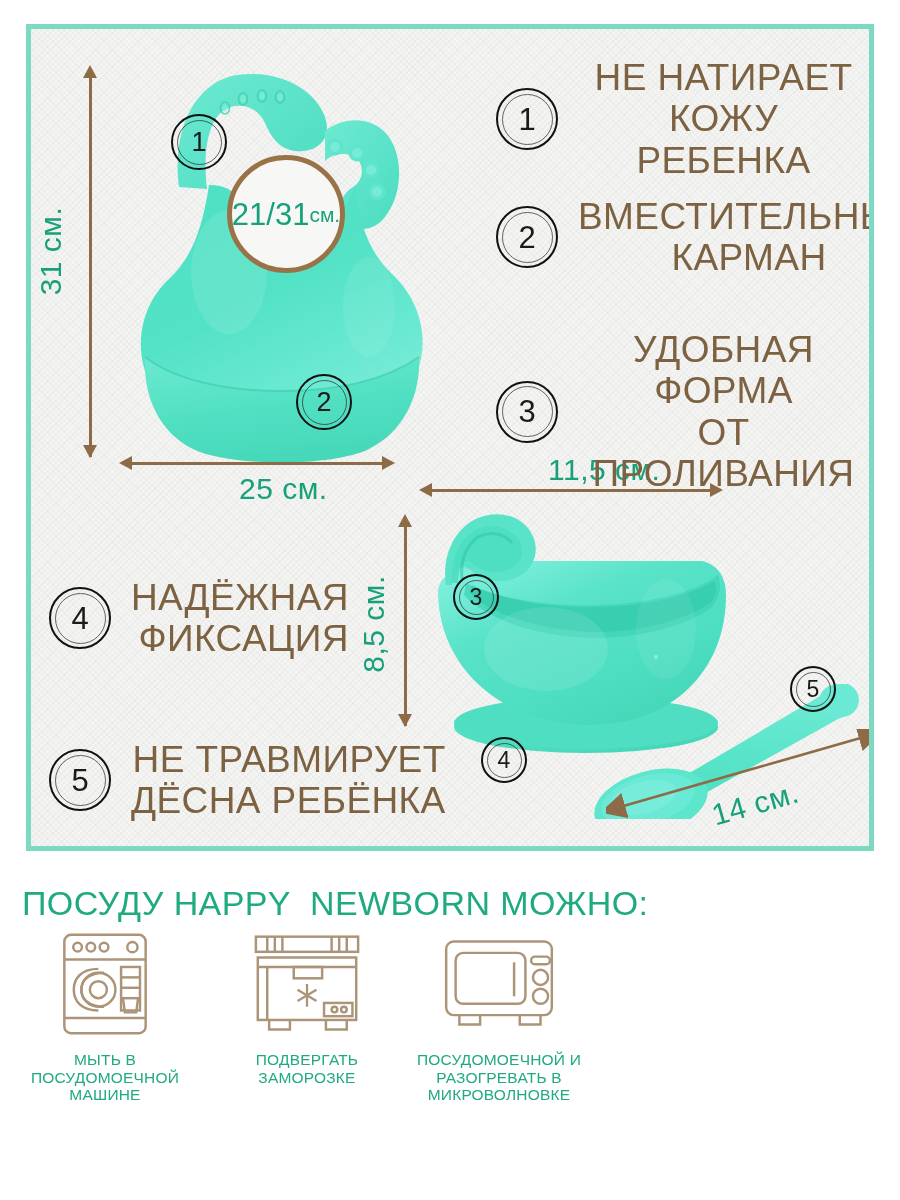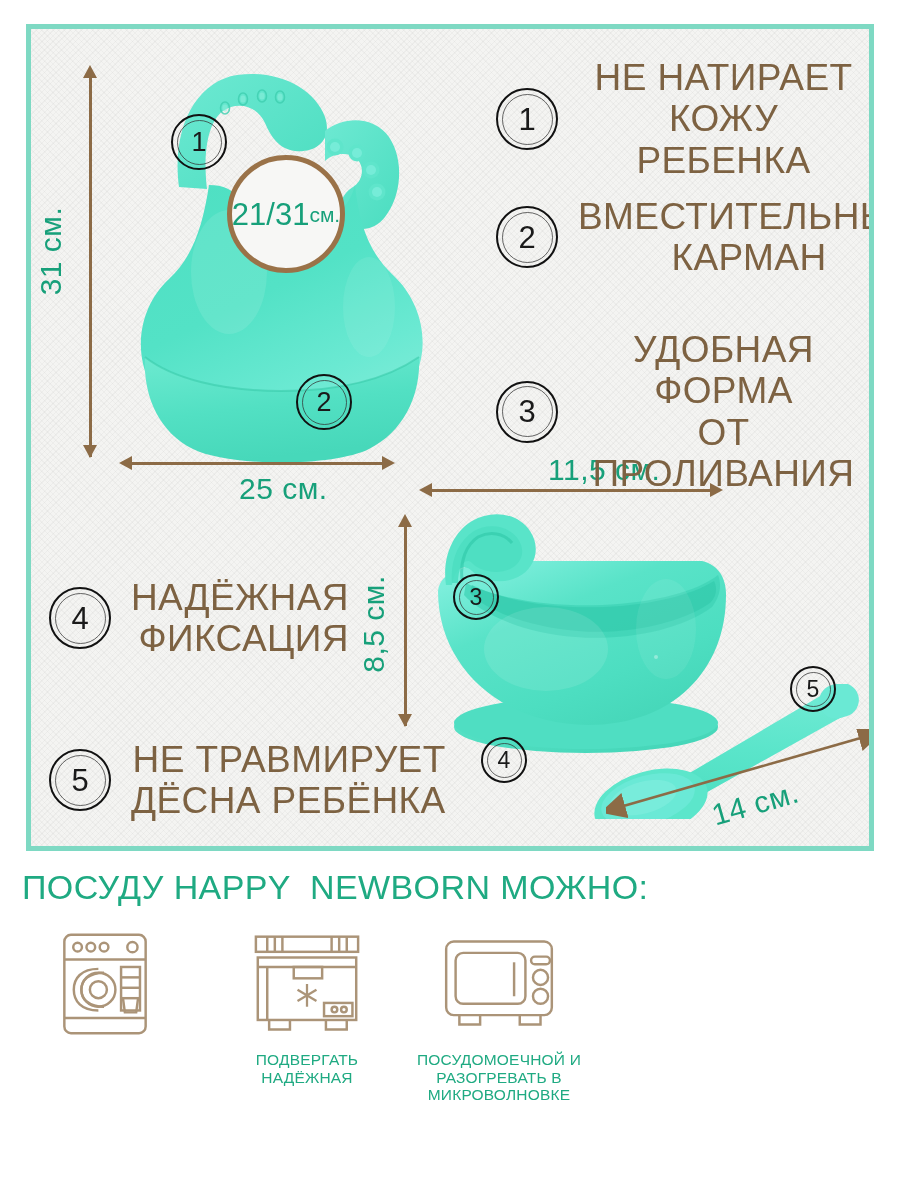--- a/index.html
+++ b/index.html
@@ -107,21 +107,21 @@
   #bib { position: absolute; left: 88px; top: 28px; width: 320px; height: 410px; z-index: 10; }
 
   
   #bowl { position: absolute; left: 395px; top: 470px; width: 320px; height: 265px; z-index: 10; }
   #spoon { position: absolute; left: 548px; top: 655px; width: 300px; height: 135px; z-index: 9; }
 
   
   #bottom { position: absolute; left: 0; top: 868px; width: 900px; height: 300px; }
 
   #care-title {
-    position: absolute; left: 22px; top: 0;
+    position: absolute; left: 22px; top: 16px;
     color: #1faa82;
     font-size: 34px;
     letter-spacing: 0.4px;
     white-space: pre;
   }
 
   .care-item { position: absolute; width: 190px; text-align: center; }
   .care-icon { height: 116px; display: flex; align-items: center; justify-content: center; }
   .care-caption {
     margin-top: 9px;
@@ -417,20 +417,23 @@
             <circle cx="48" cy="62" r="18"></circle>
             <circle cx="48" cy="62" r="9"></circle>
             <rect x="72" y="38" width="20" height="46"></rect>
             <line x1="72" y1="49" x2="92" y2="49"></line>
             <line x1="72" y1="60" x2="92" y2="60"></line>
             <line x1="72" y1="71" x2="92" y2="71"></line>
             <path d="M74 71 L76 86 L88 86 L90 71"></path>
           </g>
         </svg>
       </div>
+      <div class="care-caption">МЫТЬ В
+ПОСУДОМОЕЧНОЙ
+МАШИНЕ</div>
     </div>
 
     <div class="care-item" style="left:212px; top:58px;">
       <div class="care-icon">
         <svg viewBox="0 0 116 112" width="110" height="106">
           <g fill="none" stroke="#ab9478" stroke-width="2.6">
 
             <rect x="4" y="6" width="108" height="16"></rect>
             <line x1="16" y1="6" x2="16" y2="22"></line>
             <line x1="24" y1="6" x2="24" y2="22"></line>
@@ -454,21 +457,21 @@
             <rect x="76" y="76" width="30" height="14"></rect>
             <circle cx="87" cy="83" r="3"></circle>
             <circle cx="97" cy="83" r="3"></circle>
 
             <path d="M18 94 L18 104 L40 104 L40 94"></path>
             <path d="M78 94 L78 104 L100 104 L100 94"></path>
           </g>
         </svg>
       </div>
       <div class="care-caption">ПОДВЕРГАТЬ
-НАДЁЖНАЯ</div>
+ЗАМОРОЗКЕ</div>
     </div>
 
     <div class="care-item" style="left:404px; top:58px;">
       <div class="care-icon">
         <svg viewBox="0 0 124 106" width="118" height="100">
           <g fill="none" stroke="#ab9478" stroke-width="2.6">
             <rect x="6" y="8" width="112" height="78" rx="8"></rect>
             <rect x="16" y="20" width="74" height="54" rx="8"></rect>
             <line x1="78" y1="30" x2="78" y2="66"></line>
             <rect x="96" y="24" width="20" height="8" rx="4"></rect>

